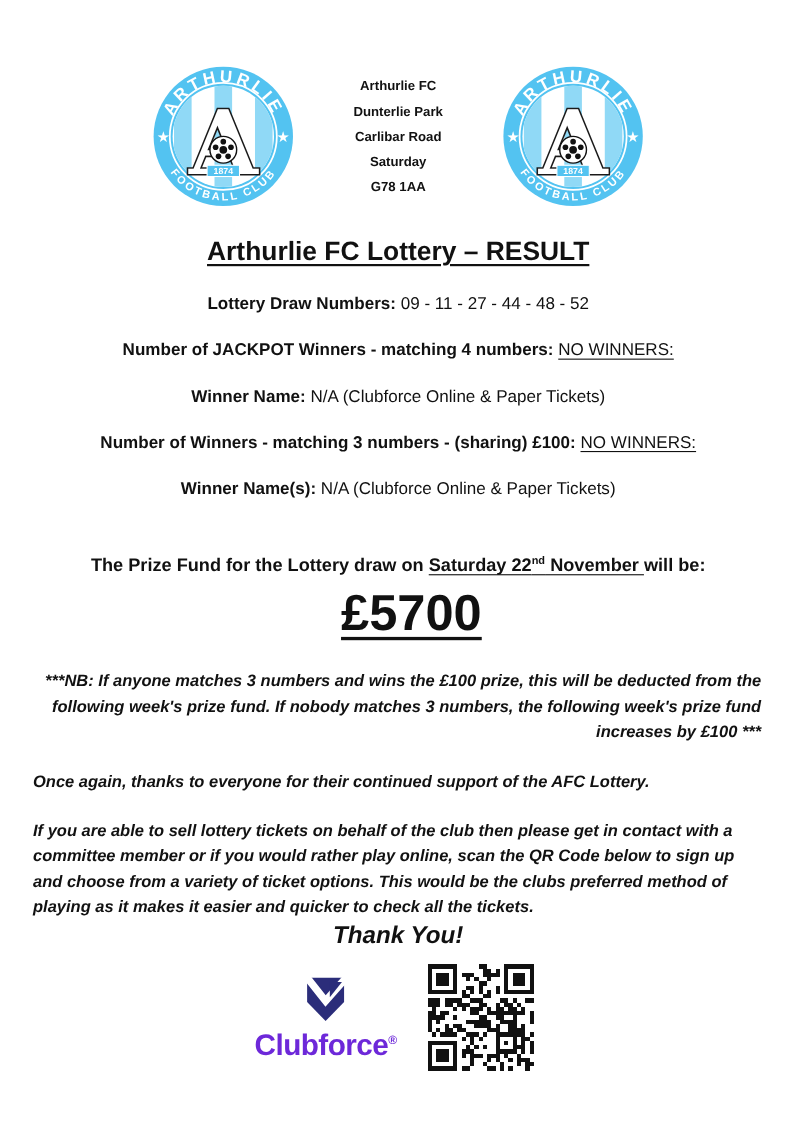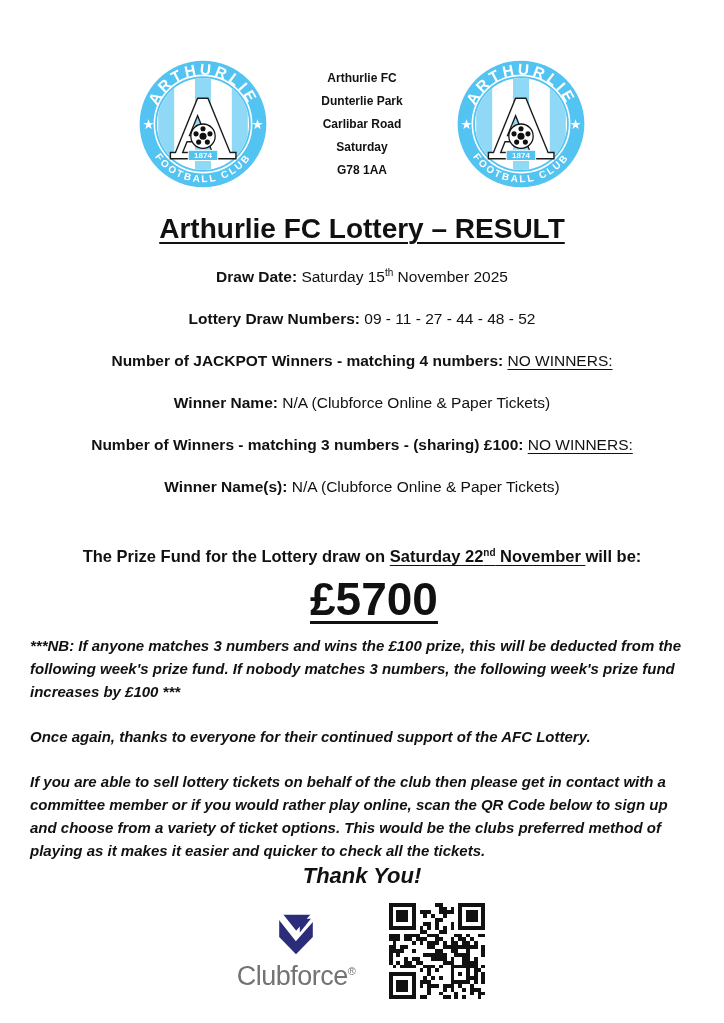--- a/index.html
+++ b/index.html
@@ -13,41 +13,41 @@
   .badge { width:128px; height:128px; flex:0 0 auto; }
   .address { text-align:center; font-weight:bold; font-size:12px; line-height:23px; white-space:nowrap; }
   
   .badge-arc-top   { font-size:24px; font-weight:bold; fill:#ffffff; letter-spacing:5px; font-family:"Liberation Sans",sans-serif; }
   .badge-arc-bot   { font-size:15.5px; font-weight:bold; fill:#ffffff; letter-spacing:3.5px; font-family:"Liberation Sans",sans-serif; }
   .badge-star      { font-size:21px; fill:#ffffff; text-anchor:middle; font-family:"DejaVu Sans",sans-serif; }
   .badge-A         { font-family:"DejaVu Serif",serif; font-size:126px; font-weight:bold; text-anchor:middle;
                      fill:#ffffff; stroke:#1a1a1a; stroke-width:4.5px; paint-order:stroke fill; }
   .badge-year      { font-size:12.5px; font-weight:bold; fill:#ffffff; text-anchor:middle; font-family:"Liberation Sans",sans-serif; }
   
-  .title { margin-top:26px; text-align:center; font-size:28px; font-weight:bold; line-height:30px;
+  .title { margin-top:26px; text-align:center; font-size:24px; font-weight:bold; line-height:30px;
            text-decoration:underline; text-underline-offset:4px; text-decoration-thickness:2px; }
   
   .results { margin-top:12px; text-align:center; font-size:15.5px; line-height:42px; }
   .res-line { white-space:nowrap; }
   .b { font-weight:bold; }
   .u { text-decoration:underline; text-underline-offset:3px; }
   sup { font-size:10px; line-height:0; vertical-align:super; }
   
   .prize-line { margin-top:36px; text-align:center; font-size:16.5px; font-weight:bold; line-height:24px; }
   .amount { margin-top:4px; text-align:center; font-size:46px; font-weight:bold; line-height:54px;
             text-decoration:underline; text-underline-offset:6px; text-decoration-thickness:3px;padding-left:24px; }
   
   .para { margin:22px 32px 0 30px; font-size:15px; font-weight:bold; font-style:italic; line-height:23px; }
-  .para.first { margin-top:8px; }
+  .para.first { margin-top:24px;text-align:right; }
   .thank-you { margin-top:1px; text-align:center; font-size:22px; font-weight:bold; font-style:italic; line-height:26px; }
   
   .footer { margin-top:6px; display:flex; justify-content:center; align-items:center; gap:20px; }
   .clubforce { display:flex; flex-direction:column; align-items:center; width:130px; }
   .cf-icon { width:50px; height:48px; }
-  .cf-name { margin-top:2px; color:#737373; font-size:27px; font-weight:normal; letter-spacing:-0.5px; }
+  .cf-name { margin-top:2px; color:#6d28d9; font-size:27px; font-weight:bold; letter-spacing:-0.5px; }
   .cf-name sup { font-size:11px; }
   .qr { width:112px; height:112px; }
 </style>
 </head>
 <body>
 
 <div class="page">
 
   <div class="header">
 
@@ -132,24 +132,20 @@
         <textPath href="#b2bot" startOffset="50%" text-anchor="middle">FOOTBALL CLUB</textPath>
       </text>
       <text class="badge-star" x="15" y="108">★</text>
       <text class="badge-star" x="185" y="108">★</text>
     </svg>
   </div>
 
   <div class="title">Arthurlie FC Lottery – RESULT</div>
 
   <div class="results">
-    <div class="res-line">
-      <span class="b">Draw Date:</span>
-      <span><span>Saturday 15</span><sup>th</sup><span> November 2025</span></span>
-    </div>
     <div class="res-line">
       <span class="b">Lottery Draw Numbers:</span>
       <span>09 - 11 - 27 - 44 - 48 - 52</span>
     </div>
     <div class="res-line">
       <span class="b">Number of JACKPOT Winners - matching 4 numbers:</span>
       <span class="u">NO WINNERS:</span>
     </div>
     <div class="res-line">
       <span class="b">Winner Name:</span>

